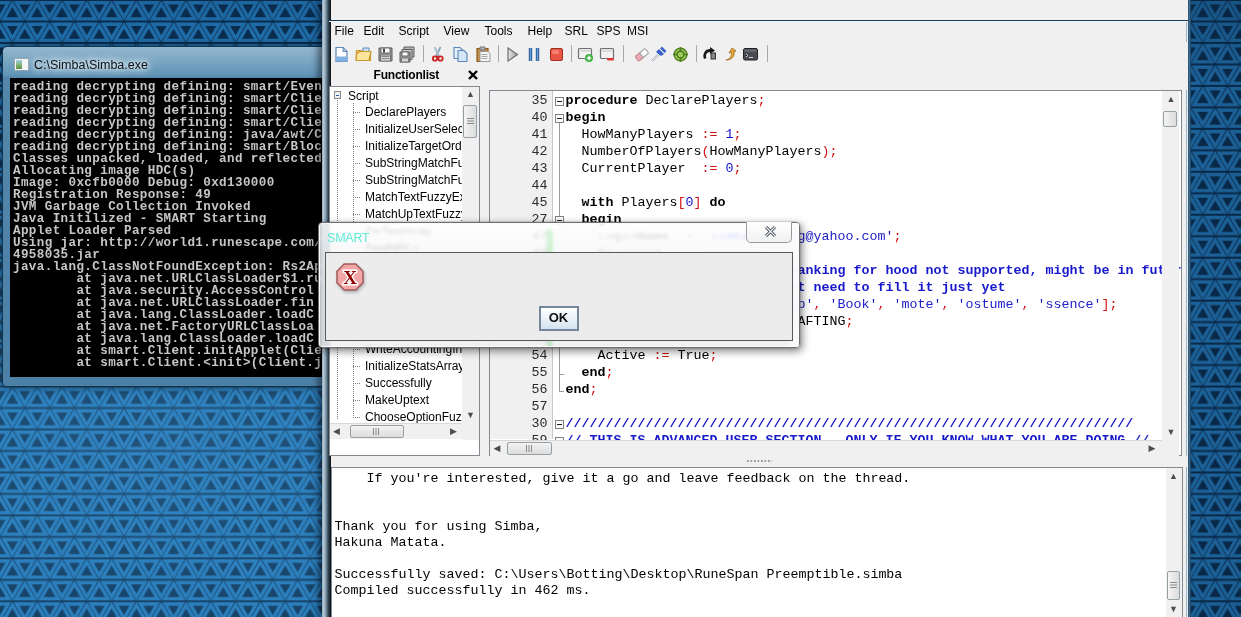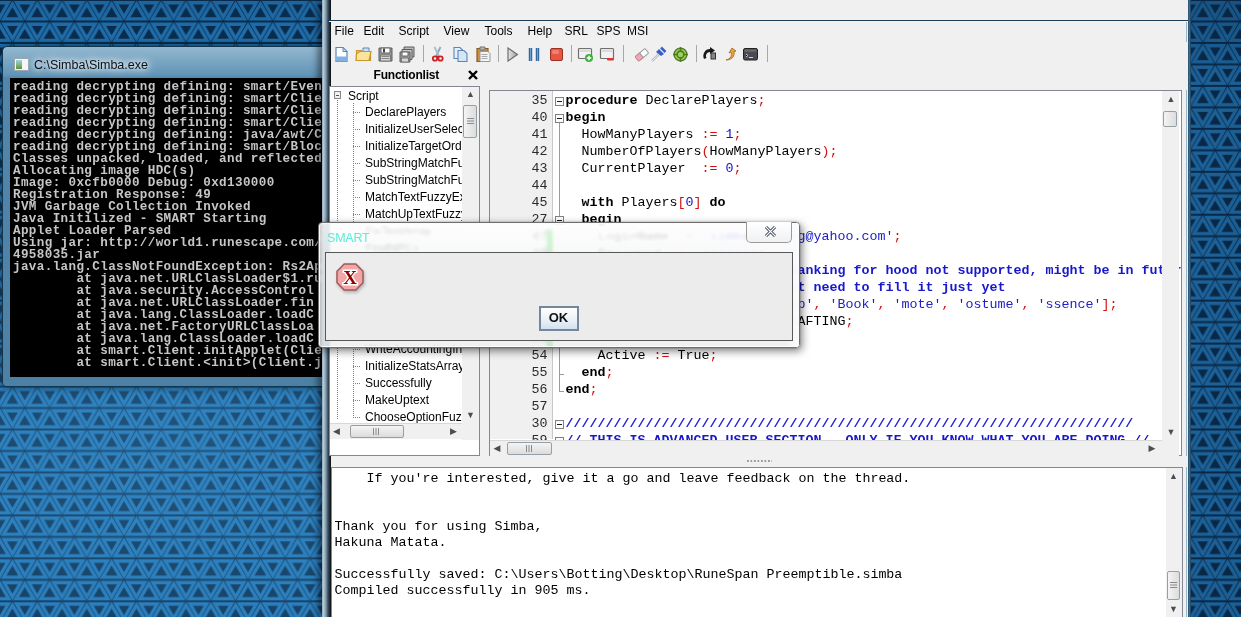--- a/index.html
+++ b/index.html
@@ -417,21 +417,21 @@
         <div class="arr" style="left:837px;top:137px">▼</div>
         <div class="sbthumb" style="left:835px;top:103px;width:13px;height:29px;"></div>
         <div class="ab" style="left:838px;top:114px;width:7px;height:1px;background:#8a8a8a;box-shadow:0 2.5px #8a8a8a,0 5px #8a8a8a;"></div>
         <pre>    If you're interested, give it a go and leave feedback on the thread.
 
 
 Thank you for using Simba,
 Hakuna Matata.
 
 Successfully saved: C:\Users\Botting\Desktop\RuneSpan Preemptible.simba
-Compiled successfully in 905 ms.</pre>
+Compiled successfully in 462 ms.</pre>
       </div>
  </div>
 </div>
 
 <div id="dlg" class="ab">
   <div id="dlgglass"></div>
   <div class="smarttxt ab">SMART</div>
   <div id="dlgclose" class="ab">
       <svg class="ab" style="left:17px;top:3px" width="13" height="13" viewBox="0 0 13 13">
         <path d="M2,2 L11,11 M11,2 L2,11" stroke="#333e4c" stroke-width="3" fill="none"></path>

